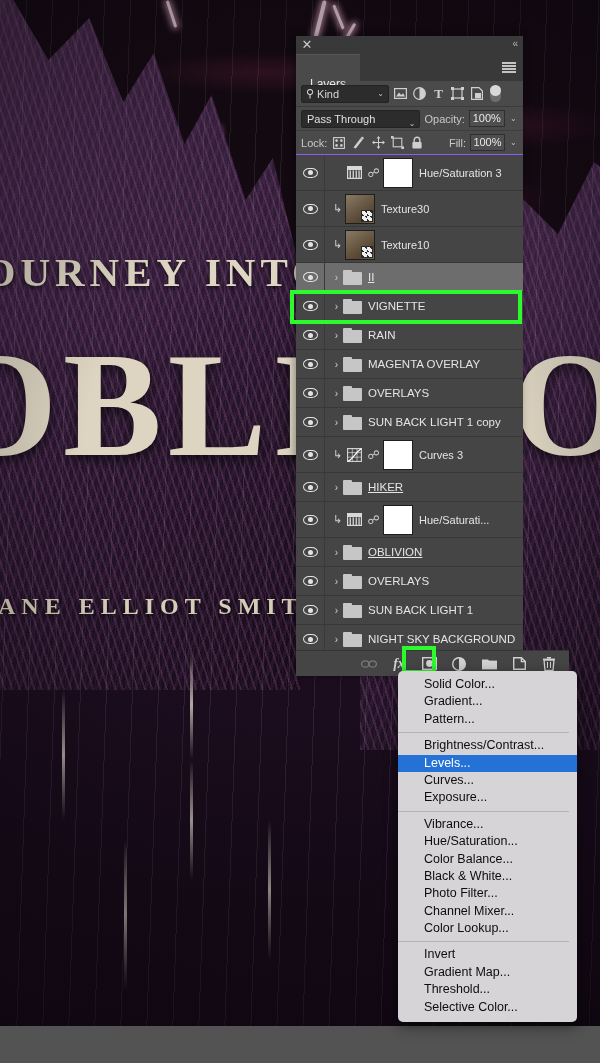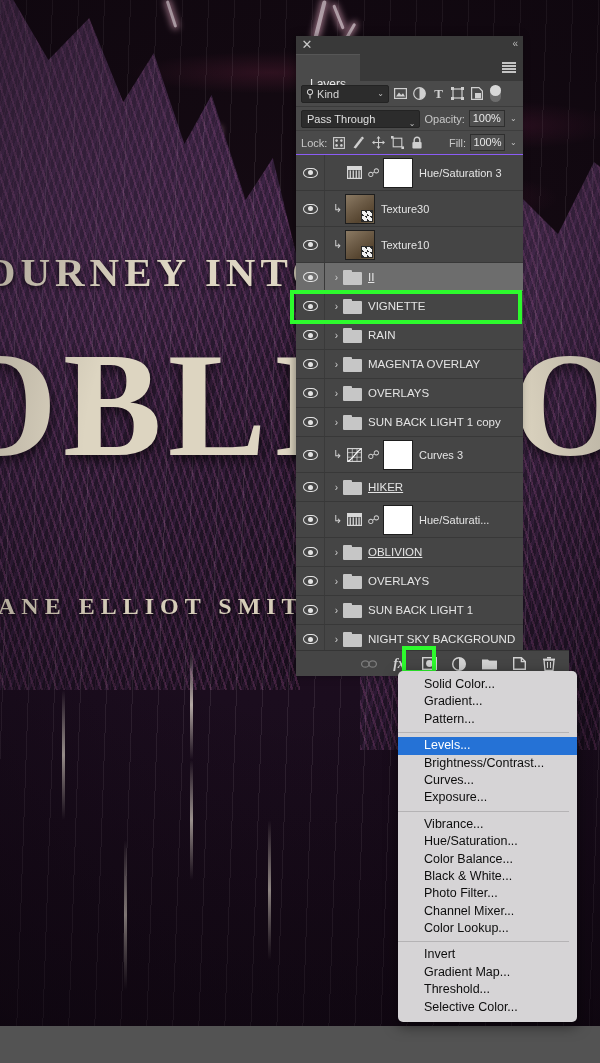--- a/index.html
+++ b/index.html
@@ -610,22 +610,22 @@
   </div>
 
   <div class="green-box" style="left:106px; top:610px; width:34px; height:28px;"></div>
 </div>
 
 <div id="adj-menu">
     <div class="mi">Solid Color...</div>
     <div class="mi">Gradient...</div>
     <div class="mi">Pattern...</div>
     <div class="msep"></div>
+    <div class="mi">Brightness/Contrast...</div>
     <div class="mi hl">Levels...</div>
-    <div class="mi">Brightness/Contrast...</div>
     <div class="mi">Curves...</div>
     <div class="mi">Exposure...</div>
     <div class="msep"></div>
     <div class="mi">Vibrance...</div>
     <div class="mi">Hue/Saturation...</div>
     <div class="mi">Color Balance...</div>
     <div class="mi">Black &amp; White...</div>
     <div class="mi">Photo Filter...</div>
     <div class="mi">Channel Mixer...</div>
     <div class="mi">Color Lookup...</div>

